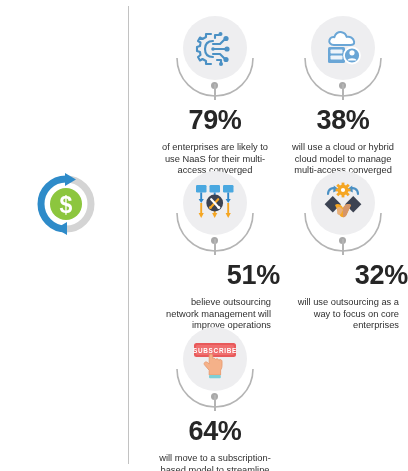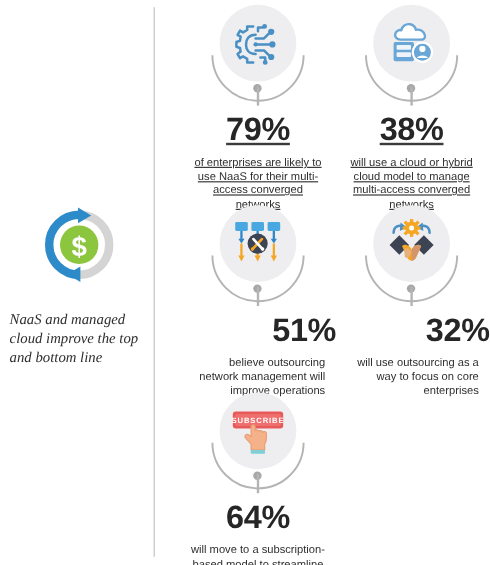--- a/index.html
+++ b/index.html
@@ -67,21 +67,21 @@
     flex: 1 1 auto;
     position: relative;
   }
   .stat {
     position: absolute;
     width: 130px;
     text-align: center;
   }
   .stat-c1 { left: 21px; }
   .stat-c2 { left: 149px; }
-  .stat-r1 { top: 4px; text-decoration: underline; }
+  .stat-r1 { top: 16px; }
   .stat-r2 { top: 171px; text-align: right; }
   .stat-r3 { top: 327px; }
 
   .badge-wrap {
     position: relative;
     width: 130px;
     height: 92px;
   }
   .badge-circle {
     position: absolute;
@@ -163,21 +163,20 @@
 
           <polygon points="31,1 31,14 42,7.5" fill="#2e8bc9"></polygon>
 
           <polygon points="33,50 33,63 22,56.5" fill="#2e8bc9"></polygon>
 
           <circle cx="32" cy="32" r="16" fill="#8cc63e"></circle>
           <text x="32" y="41" text-anchor="middle" font-family="Liberation Sans, sans-serif" font-size="23" font-weight="bold" fill="#ffffff">$</text>
         </svg>
       </div>
 
-      <div class="left-caption">NaaS and managed cloud improve the top and bottom line</div>
     </div>
     <div class="divider"></div>
   </div>
 
   <div class="right-panel">
 
     <div class="stat stat-c1 stat-r1">
       <div class="badge-wrap">
         <div class="badge-circle"></div>
         <div class="icon-holder">

